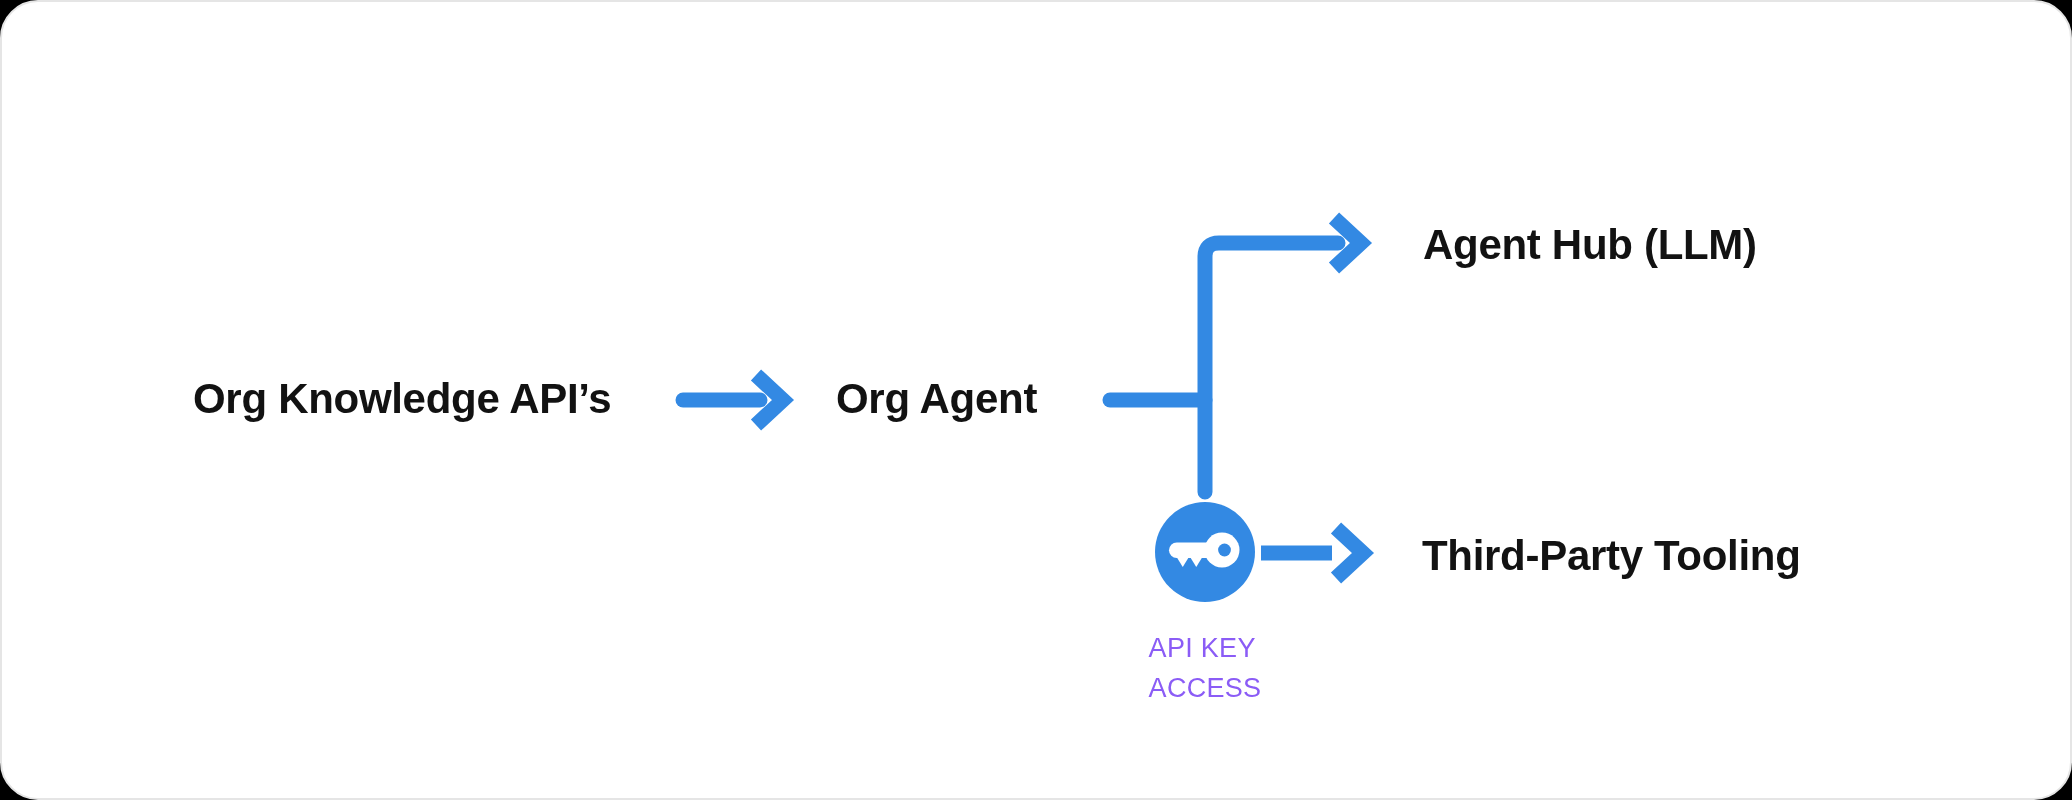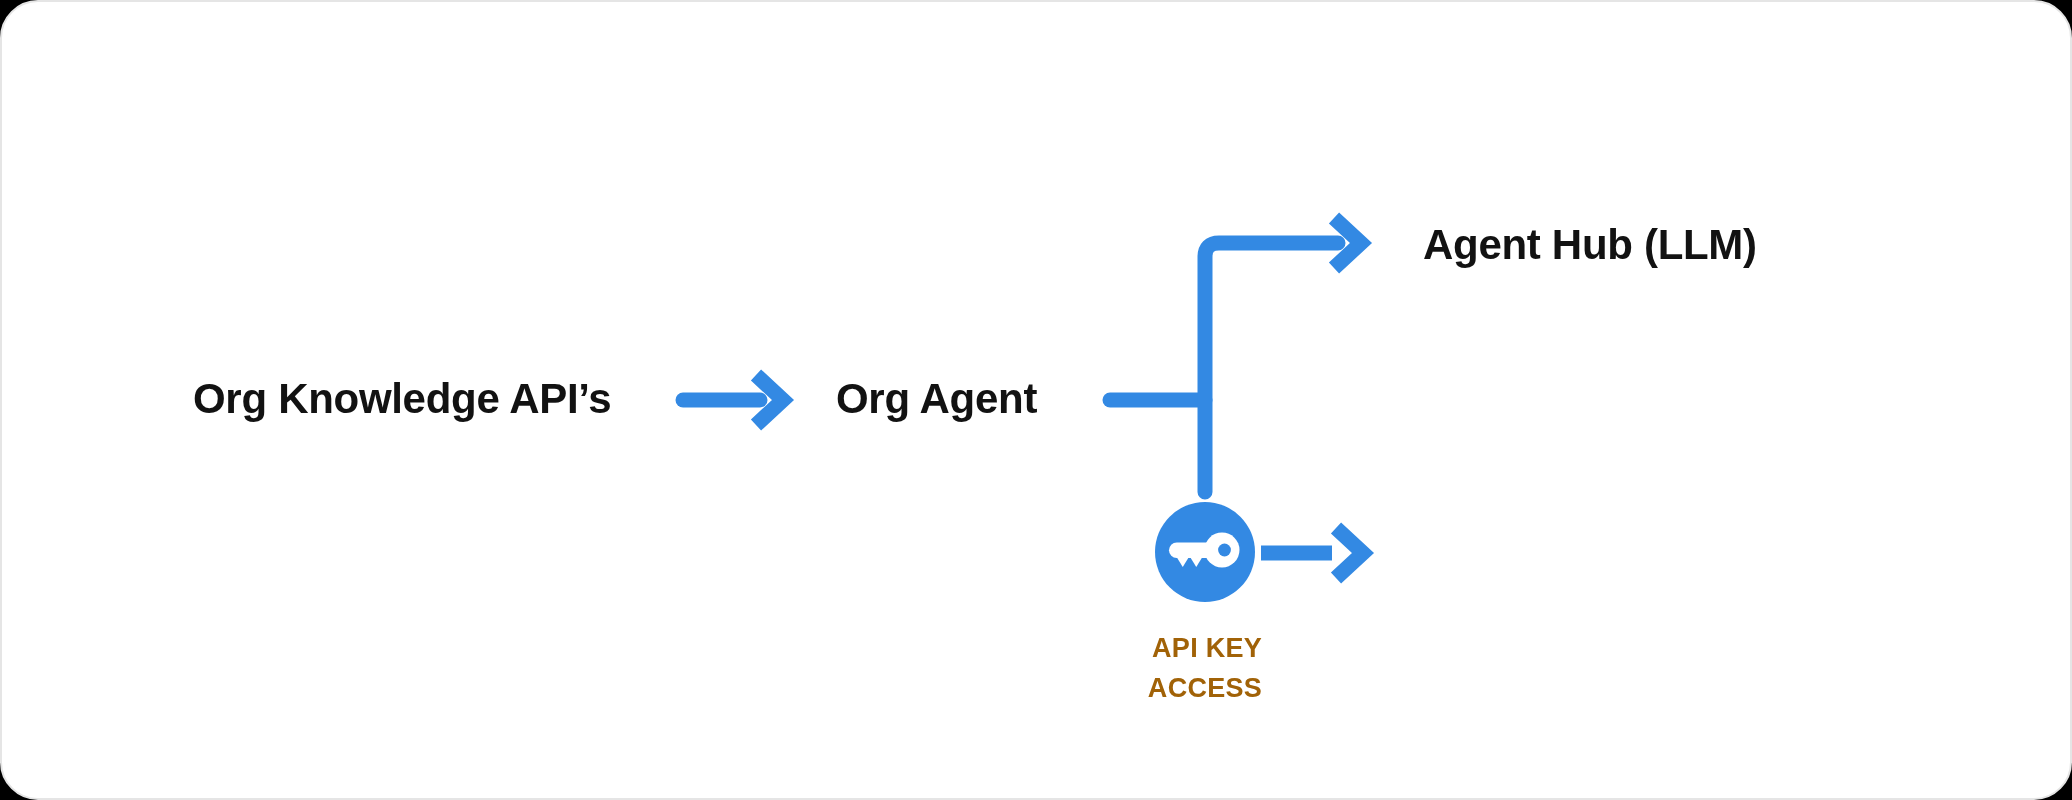--- a/index.html
+++ b/index.html
@@ -39,24 +39,24 @@
     font-weight: 700;
     letter-spacing: -0.3px;
     white-space: nowrap;
     transform: translateY(-52%);
   }
   .label-api-key {
     position: absolute;
     left: 1205px;
     top: 628px;
     transform: translateX(-50%);
-    text-align: right;
-    color: #a16207;
+    text-align: left;
+    color: #8b5cf6;
     font-size: 27px;
-    font-weight: 700;
+    font-weight: 400;
     line-height: 40px;
     letter-spacing: 0.3px;
     white-space: nowrap;
   }
   .label-api-key span { display: block; }
 </style>
 </head>
 <body>
 
 <div class="stage">
@@ -94,18 +94,19 @@
       </g>
     </g>
   </svg>
 
   <div class="label" style="left:193px; top:400px;text-align:right;">Org Knowledge API’s</div>
 
   <div class="label" style="left:1423px; top:246px;">Agent Hub (LLM)</div>
 
   <div class="label" style="left:836px; top:400px;">Org Agent</div>
 
+  <div class="label" style="left:1422px; top:557px;">Third-Party Tooling</div>
 
   <div class="label-api-key">
     <span>API KEY</span>
     <span>ACCESS</span>
   </div>
 </div>
 
 </body></html>

